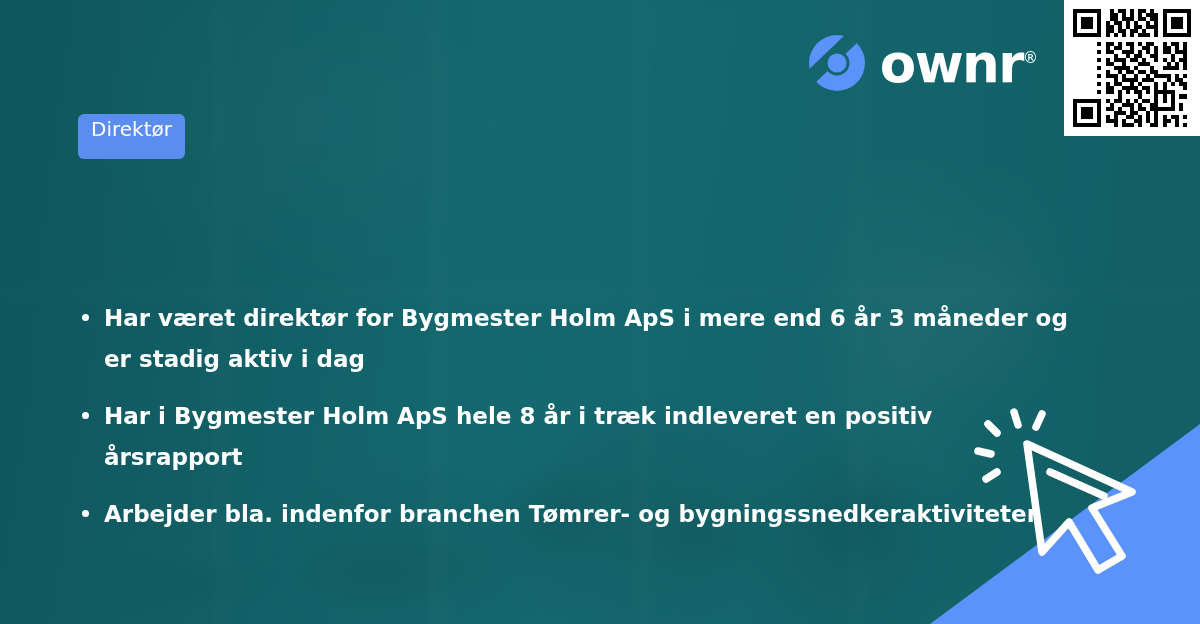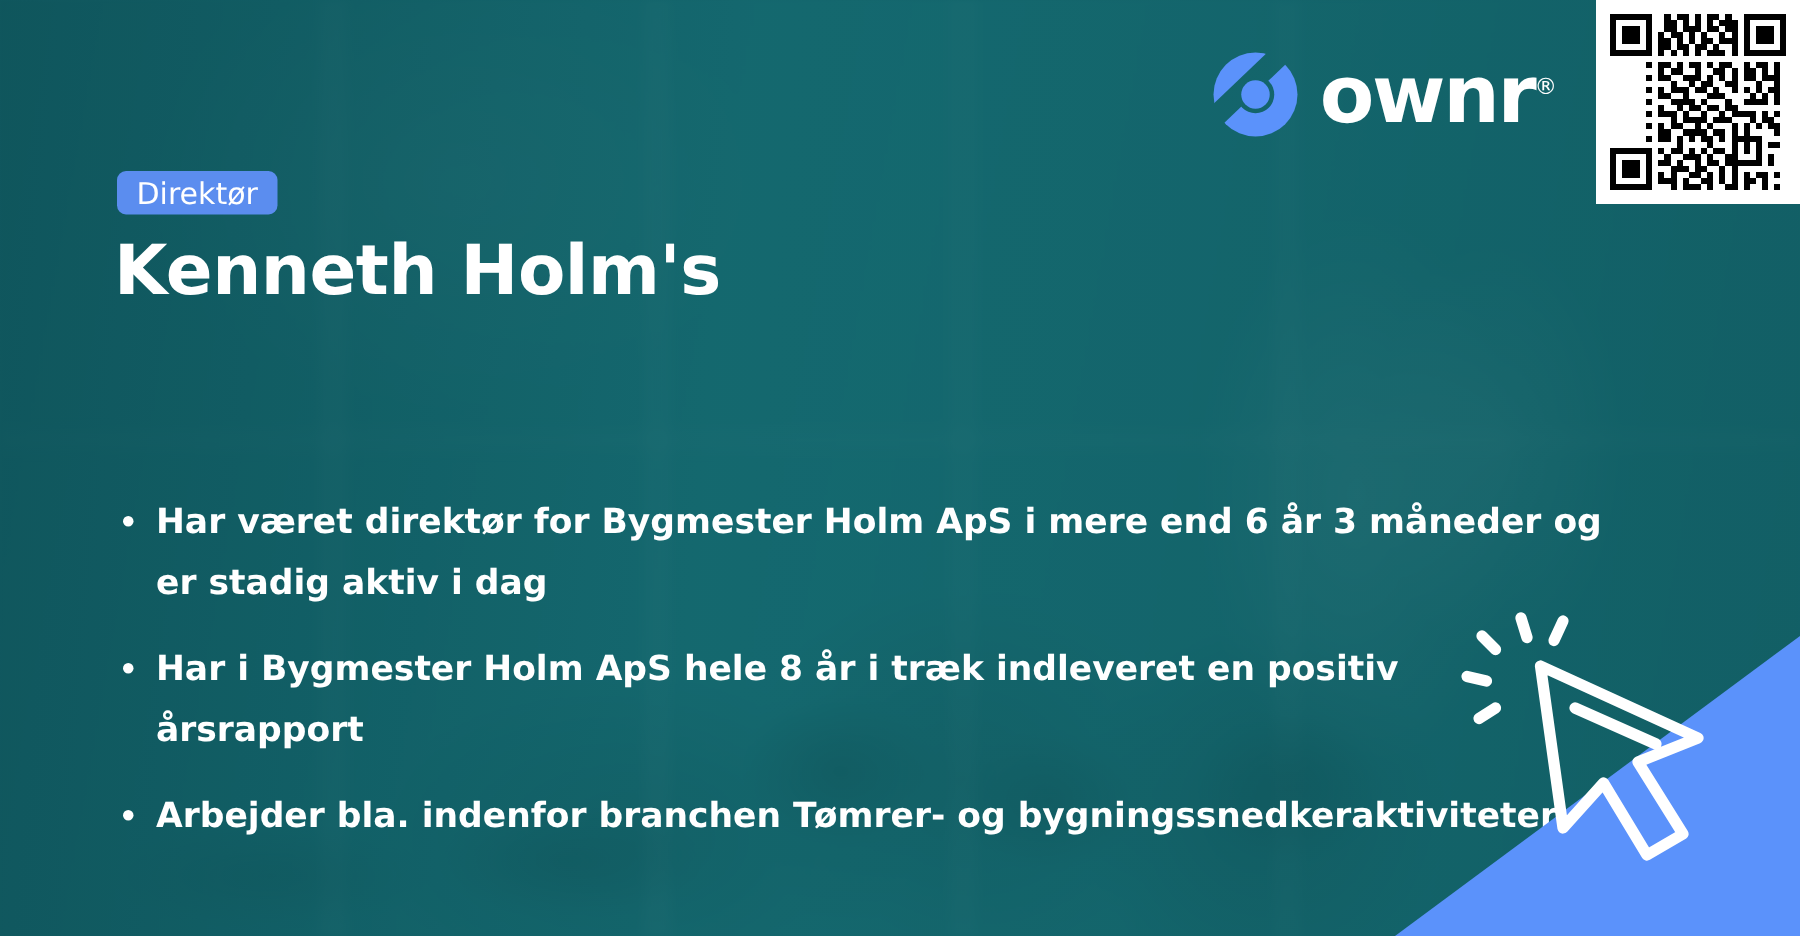--- a/index.html
+++ b/index.html
@@ -90,36 +90,36 @@
     padding:9px;
   }
   .qr svg { display:block; width:100%; height:100%; }
 
   
   .badge {
     position:absolute; left:78px; top:114px;
     background:#5b8def;
     color:#ffffff;
     font-size:20px;
-    padding:4px 13px 2px 13px;
+    padding:4px 13px 18px 13px;
     border-radius:6px;
     line-height:1.15;
   }
 
   .headline {
     position:absolute; left:76px; top:155px;
     width:820px;
     color:#ffffff;
     line-height:1.12;
   }
   .headline .l1 { font-size:46px; font-weight:bold; letter-spacing:-0.3px; display:block; }
   .headline .l2 { font-size:38px; font-weight:normal; letter-spacing:-0.2px; display:block; margin-top:6px; }
 
   .bullets {
-    position:absolute; left:76px; top:328px;
+    position:absolute; left:76px; top:298px;
     width:1000px;
     list-style:none;
   }
   .bullets li {
     position:relative;
     color:#ffffff;
     font-size:23px;
     font-weight:bold;
     line-height:1.78;
     padding-left:28px;
@@ -367,21 +367,20 @@
           <rect x="26" y="21" width="2" height="1"></rect>
         <rect x="26" y="23" width="1" height="2"></rect>
           <rect x="21" y="16" width="1" height="1"></rect>
       </g>
     </svg>
   </div>
 
   <div class="badge">Direktør</div>
 
   <div class="headline">
-    <span class="l1">Kenneth Holm's</span>
   </div>
 
   <ul class="bullets">
     <li>Har været direktør for Bygmester Holm ApS i mere end 6 år 3 måneder og er stadig aktiv i dag</li>
     <li>Har i Bygmester Holm ApS hele 8 år i træk indleveret en positiv årsrapport</li>
     <li>Arbejder bla. indenfor branchen Tømrer- og bygningssnedkeraktiviteter</li>
   </ul>
 
   <div class="corner">
     <svg viewBox="0 0 330 330" aria-hidden="true">

